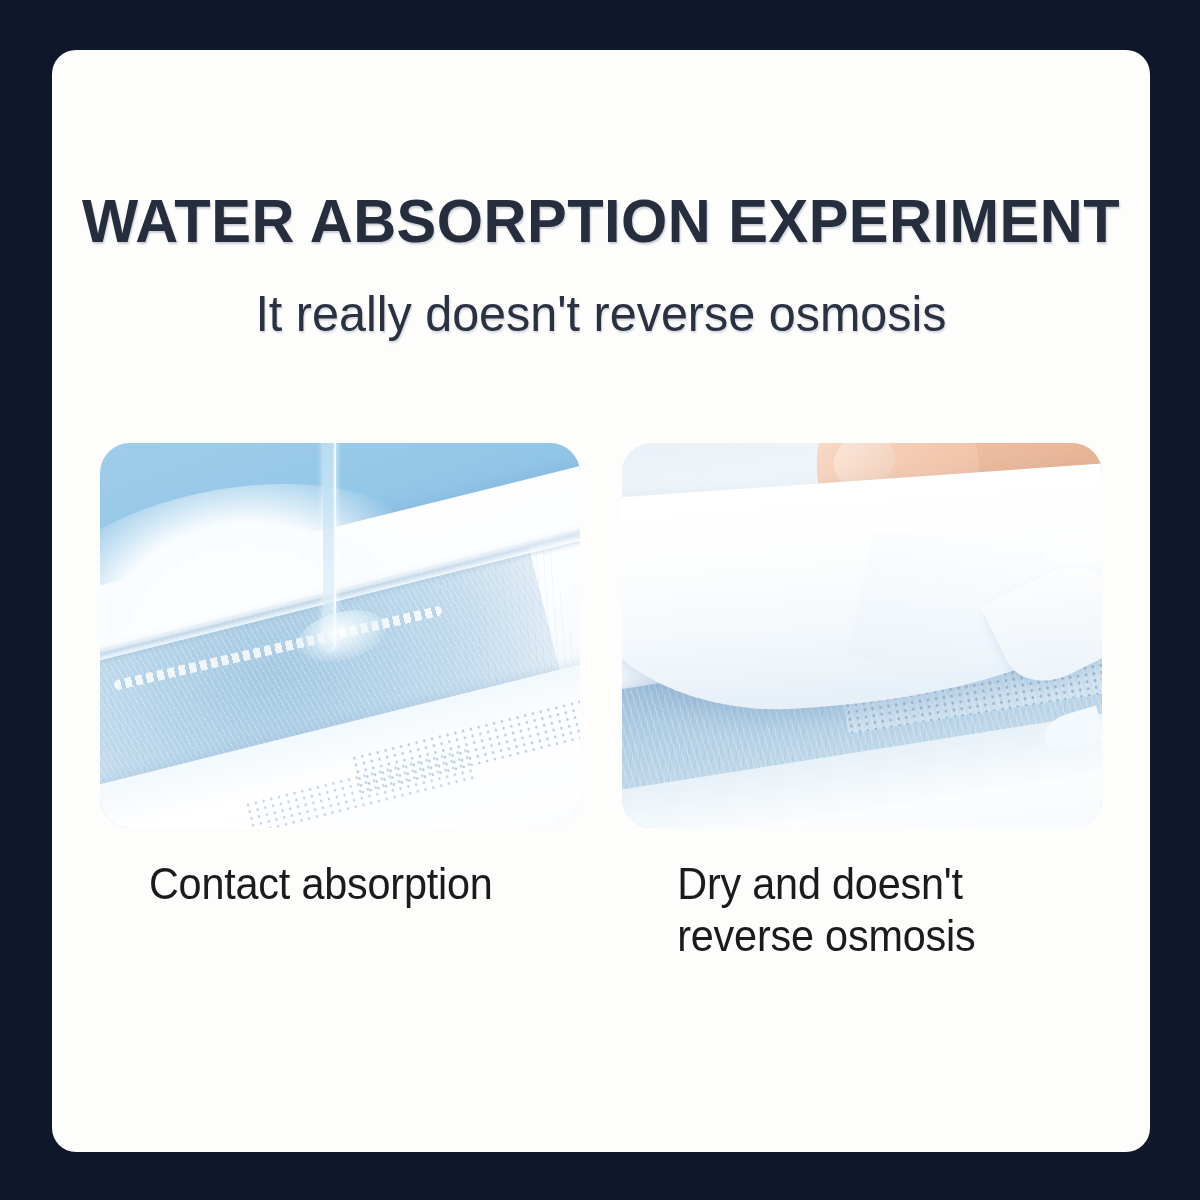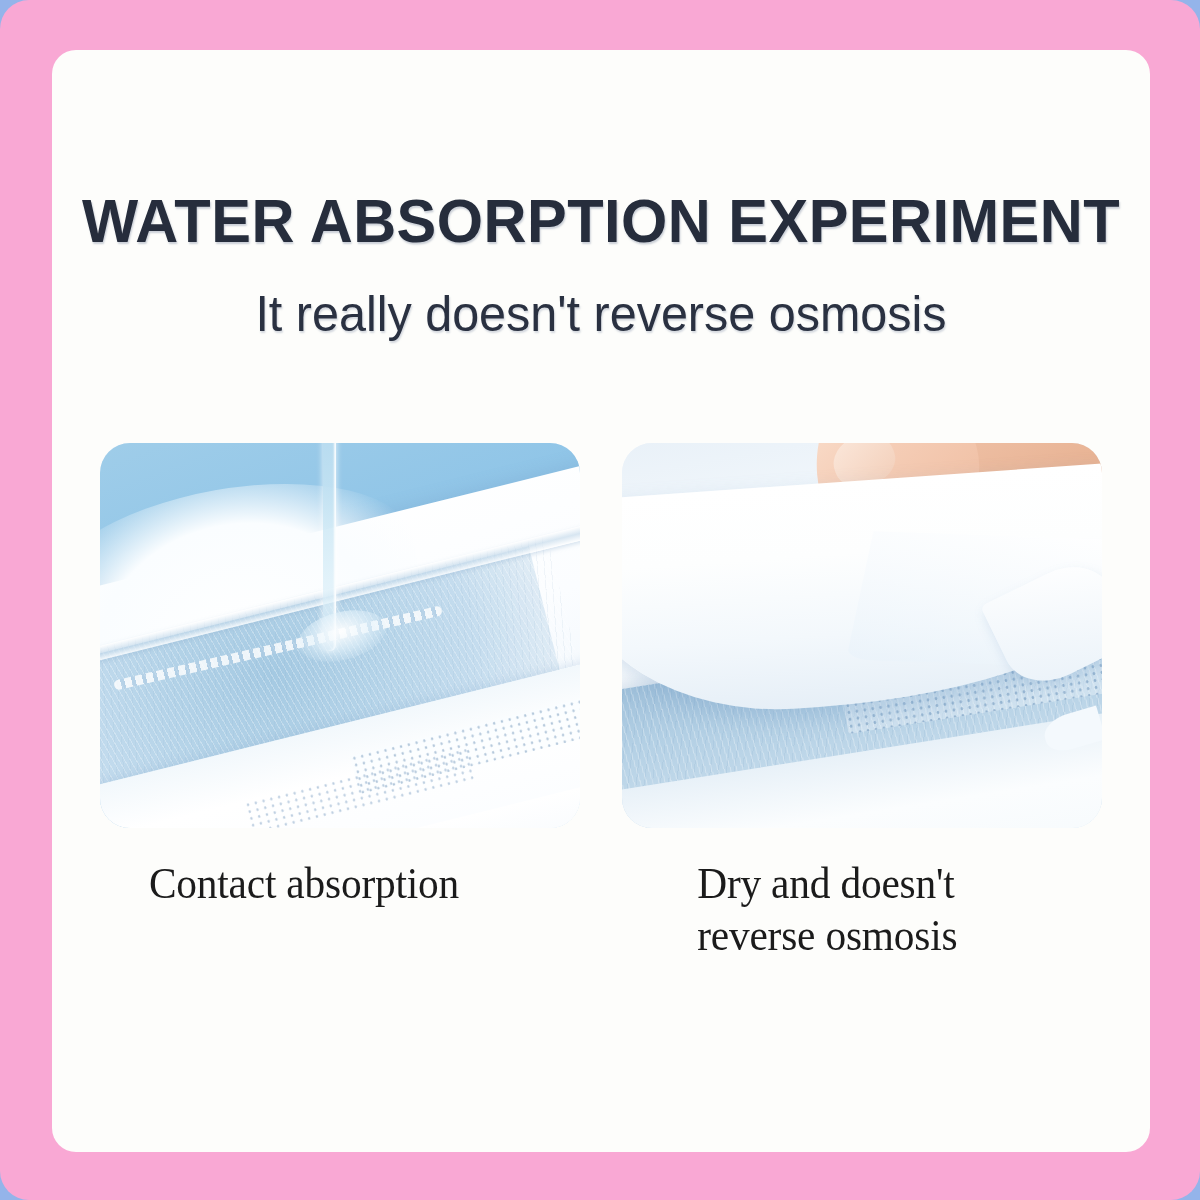--- a/index.html
+++ b/index.html
@@ -14,22 +14,21 @@
   body {
     font-family: "Liberation Sans", sans-serif;
     background: #94b4ea;
     position: relative;
   }
 
   
   #frame {
     position: absolute;
     inset: 0;
-    background: #f9a8d4;
-    border-radius: 29px;
+    background: #0f172a;
   }
 
   
   #card {
     position: absolute;
     left: 52px;
     top: 50px;
     width: 1098px;
     height: 1102px;
     background: #fdfdfb;
@@ -417,22 +416,21 @@
   }
 
   
   #captions {
     position: absolute;
     left: 48px;
     top: 808px;
     width: 1008px;
     height: 140px;
     display: flex;
-    gap: 42px;
-    font-family: Liberation Serif, serif;
+    gap: 22px;
   }
   .caption {
     width: 480px;
     font-size: 44px;
     line-height: 52px;
     color: #1b1b1b;
     font-weight: normal;
     transform: scaleX(0.94);
     transform-origin: left top;
     letter-spacing: -0.2px;

